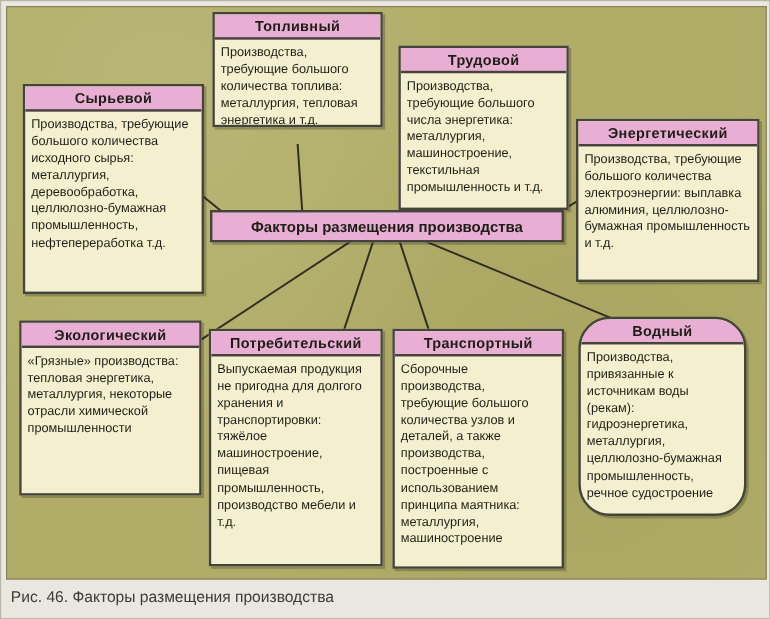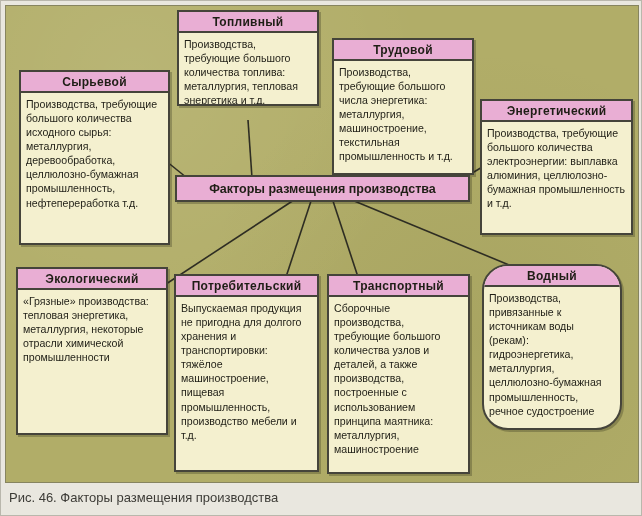--- a/index.html
+++ b/index.html
@@ -82,21 +82,21 @@
     color: #1f1e16;
     text-align: center;
   }
 
   
   .box-fuel      { left:171px; top:4px;   width:142px; height:96px; }
   .box-labor     { left:326px; top:4px;   width:142px; height:137px;margin-top:28px; }
   .box-raw       { left:13px;  top:64px;  width:151px; height:175px; }
   .box-energy    { left:474px; top:93px;  width:153px; height:136px; }
   .box-center    { left:169px; top:169px; width:295px; height:27px;  }
-  .box-eco       { left:10px;  top:261px; width:152px; height:168px; }
+  .box-eco       { left:10px;  top:261px; width:152px; height:146px; }
   .box-consumer  { left:168px; top:268px; width:145px; height:198px; }
   .box-transport { left:321px; top:268px; width:143px; height:200px; }
   .box-water     { left:476px; top:258px; width:140px; height:166px;border-radius:26px; }
 
   .caption {
     position: absolute;
     left: 8px;
     top: 489px;
     font-size: 13px;
     color: #3c3b36;

